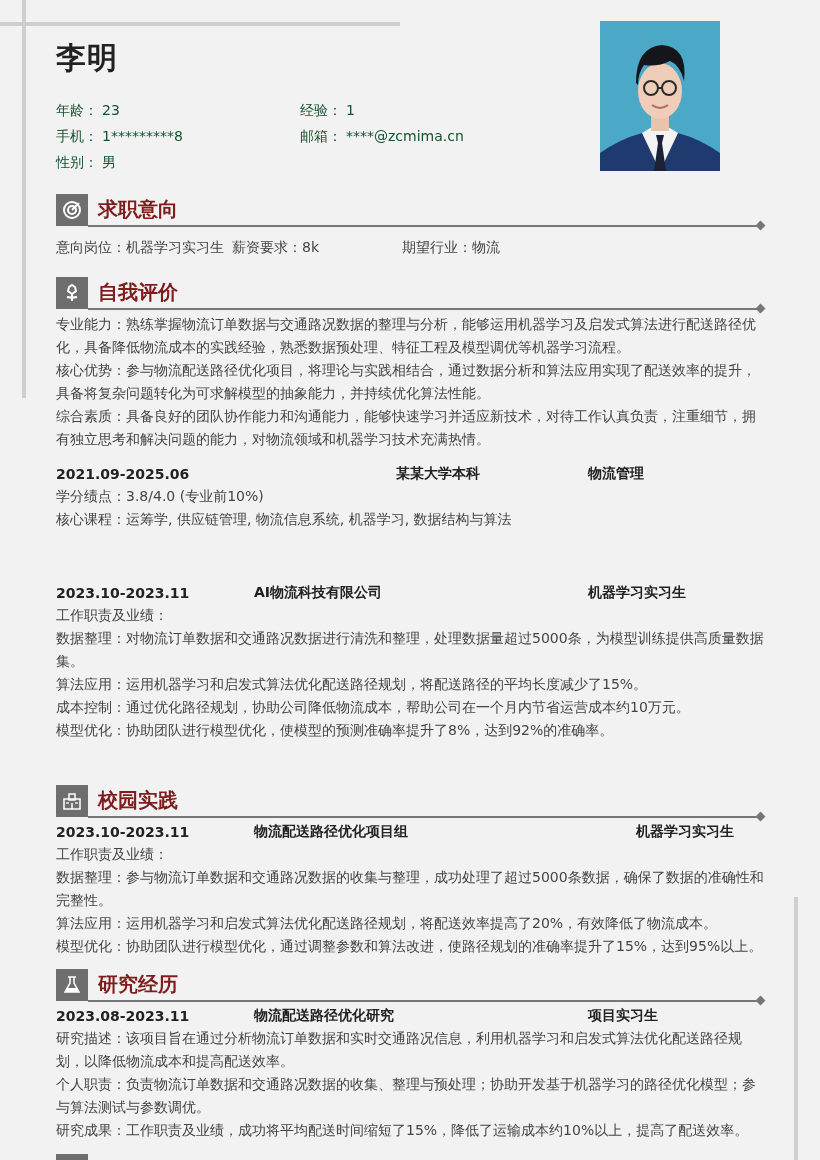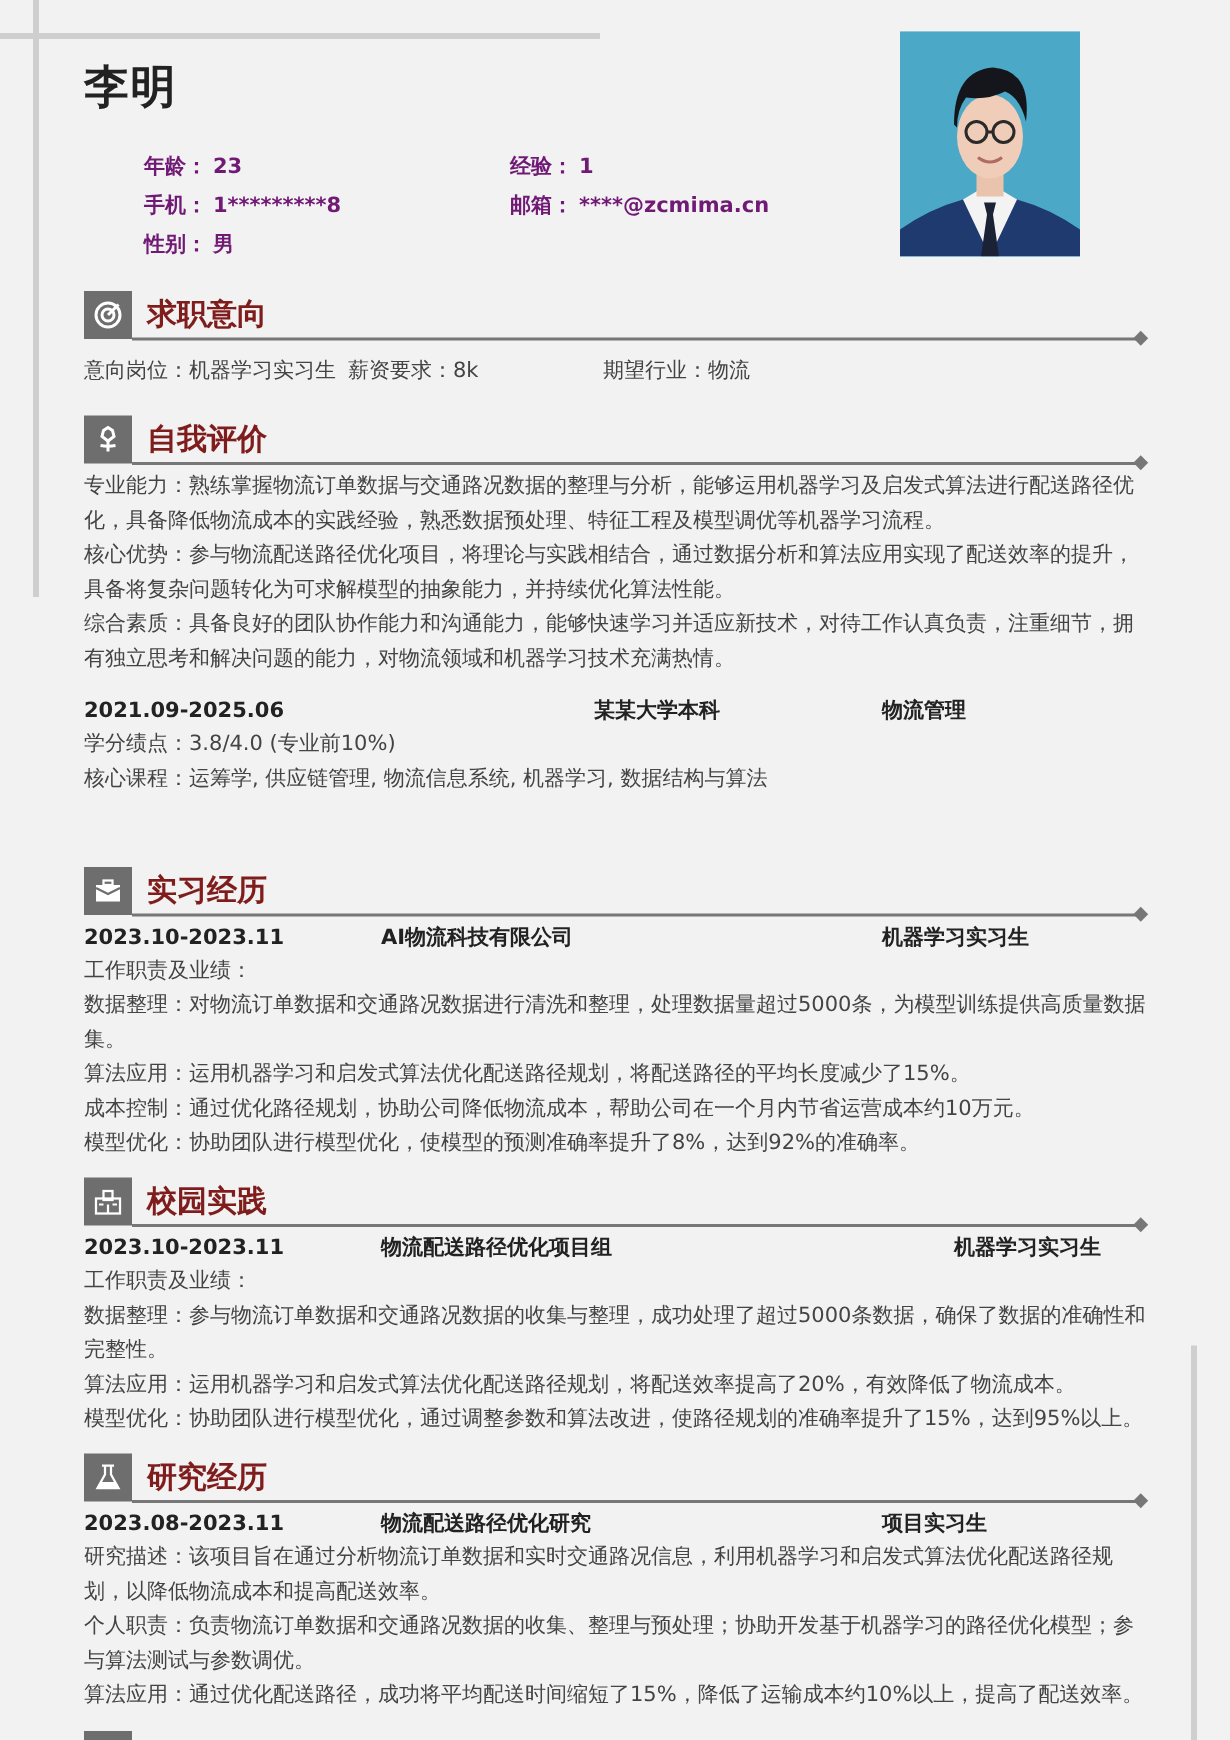--- a/index.html
+++ b/index.html
@@ -8,21 +8,21 @@
     background: #f2f2f2;
     font-family: "DejaVu Sans", "Liberation Sans", sans-serif;
     color: #333;
     position: relative;
   }
   .deco-vline-left { position: absolute; left: 22px; top: 0; width: 4px; height: 398px; background: #cfcfcf; }
   .deco-hline-top { position: absolute; left: 0; top: 22px; width: 400px; height: 4px; background: #cfcfcf; }
   .deco-vline-right { position: absolute; left: 794px; top: 897px; width: 4px; height: 263px; background: #cfcfcf; }
 
   .name { position: absolute; left: 56px; top: 38px; font-size: 30px; font-weight: bold; color: #222; letter-spacing: 1px; }
-  .info { position: absolute; font-size: 14px; font-weight: bold; color: #701a75; margin-left: 40px; }
+  .info { position: absolute; font-size: 14px; font-weight: normal; color: #14532d; }
   .info .lbl { display: inline-block; width: 46px; }
   .photo { position: absolute; left: 600px; top: 21px; width: 120px; height: 150px; overflow: hidden; background: #4aa6c3; }
 
   .section { position: absolute; left: 56px; width: 708px; }
   .sec-head { position: relative; height: 32px; }
   .sec-icon { position: absolute; left: 0; top: 0; width: 32px; height: 32px; background: #6e6e6e; display: flex; align-items: center; justify-content: center; }
   .sec-title { position: absolute; left: 42px; top: 2px; font-size: 20px; font-weight: bold; color: #7f1d1d; }
   .sec-line { position: absolute; left: 32px; right: 4px; top: 31px; height: 2px; background: #777; }
   .sec-dot { position: absolute; right: 0; top: 28px; width: 7px; height: 7px; background: #777; transform: rotate(45deg); }
 
@@ -106,32 +106,20 @@
     <span class="c1">2021.09-2025.06</span>
     <span class="c2">某某大学</span>
     <span class="c3">本科</span>
     <span>物流管理</span>
   </div>
   <p class="p">学分绩点：3.8/4.0 (专业前10%)</p>
   <p class="p">核心课程：运筹学, 供应链管理, 物流信息系统, 机器学习, 数据结构与算法</p>
 </div>
 
 <div class="section" style="top:578px">
-  <div class="sec-head">
-    <div class="sec-icon">
-      <svg width="20" height="20" viewBox="0 0 20 20">
-          <rect x="7" y="3" width="6" height="3" fill="none" stroke="#fff" stroke-width="1.5"></rect>
-          <rect x="2" y="6" width="16" height="11" fill="#fff"></rect>
-          <path d="M2 8 L10 12 L18 8" fill="none" stroke="#6e6e6e" stroke-width="1.5"></path>
-        </svg>
-    </div>
-    <div class="sec-title">实习经历</div>
-    <div class="sec-line"></div>
-    <div class="sec-dot"></div>
-  </div>
   <div class="row">
     <span class="c1">2023.10-2023.11</span>
     <span style="width:334px">AI物流科技有限公司</span>
     <span>机器学习实习生</span>
   </div>
   <p class="p">工作职责及业绩：</p>
   <p class="p">数据整理：对物流订单数据和交通路况数据进行清洗和整理，处理数据量超过5000条，为模型训练提供高质量数据集。</p>
   <p class="p">算法应用：运用机器学习和启发式算法优化配送路径规划，将配送路径的平均长度减少了15%。</p>
   <p class="p">成本控制：通过优化路径规划，协助公司降低物流成本，帮助公司在一个月内节省运营成本约10万元。</p>
   <p class="p">模型优化：协助团队进行模型优化，使模型的预测准确率提升了8%，达到92%的准确率。</p>
@@ -176,16 +164,16 @@
     <div class="sec-line"></div>
     <div class="sec-dot"></div>
   </div>
   <div class="row">
     <span class="c1">2023.08-2023.11</span>
     <span style="width:334px">物流配送路径优化研究</span>
     <span>项目实习生</span>
   </div>
   <p class="p">研究描述：该项目旨在通过分析物流订单数据和实时交通路况信息，利用机器学习和启发式算法优化配送路径规划，以降低物流成本和提高配送效率。</p>
   <p class="p">个人职责：负责物流订单数据和交通路况数据的收集、整理与预处理；协助开发基于机器学习的路径优化模型；参与算法测试与参数调优。</p>
-  <p class="p">算法应用：通过优化配送路径，成功将平均配送时间缩短了15%，降低了运输成本约10%以上，提高了配送效率。</p>
+  <p class="p">研究成果：工作职责及业绩，成功将平均配送时间缩短了15%，降低了运输成本约10%以上，提高了配送效率。</p>
 </div>
 
 <div style="position:absolute;left:56px;top:1154px;width:32px;height:6px;background:#6e6e6e"></div>
 
 </body></html>

